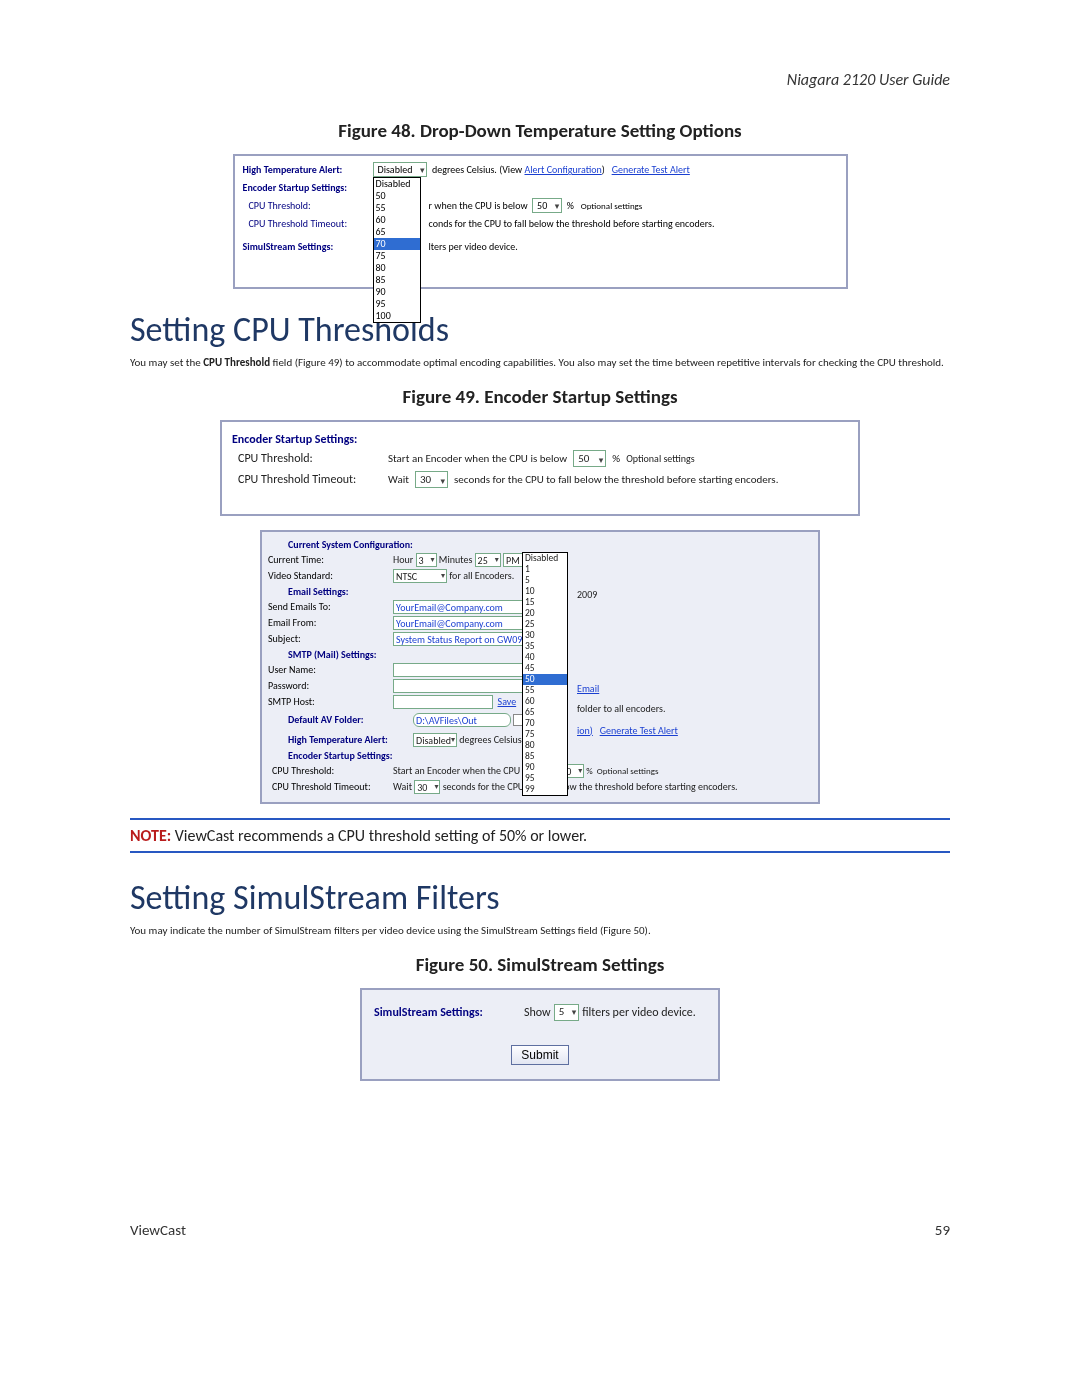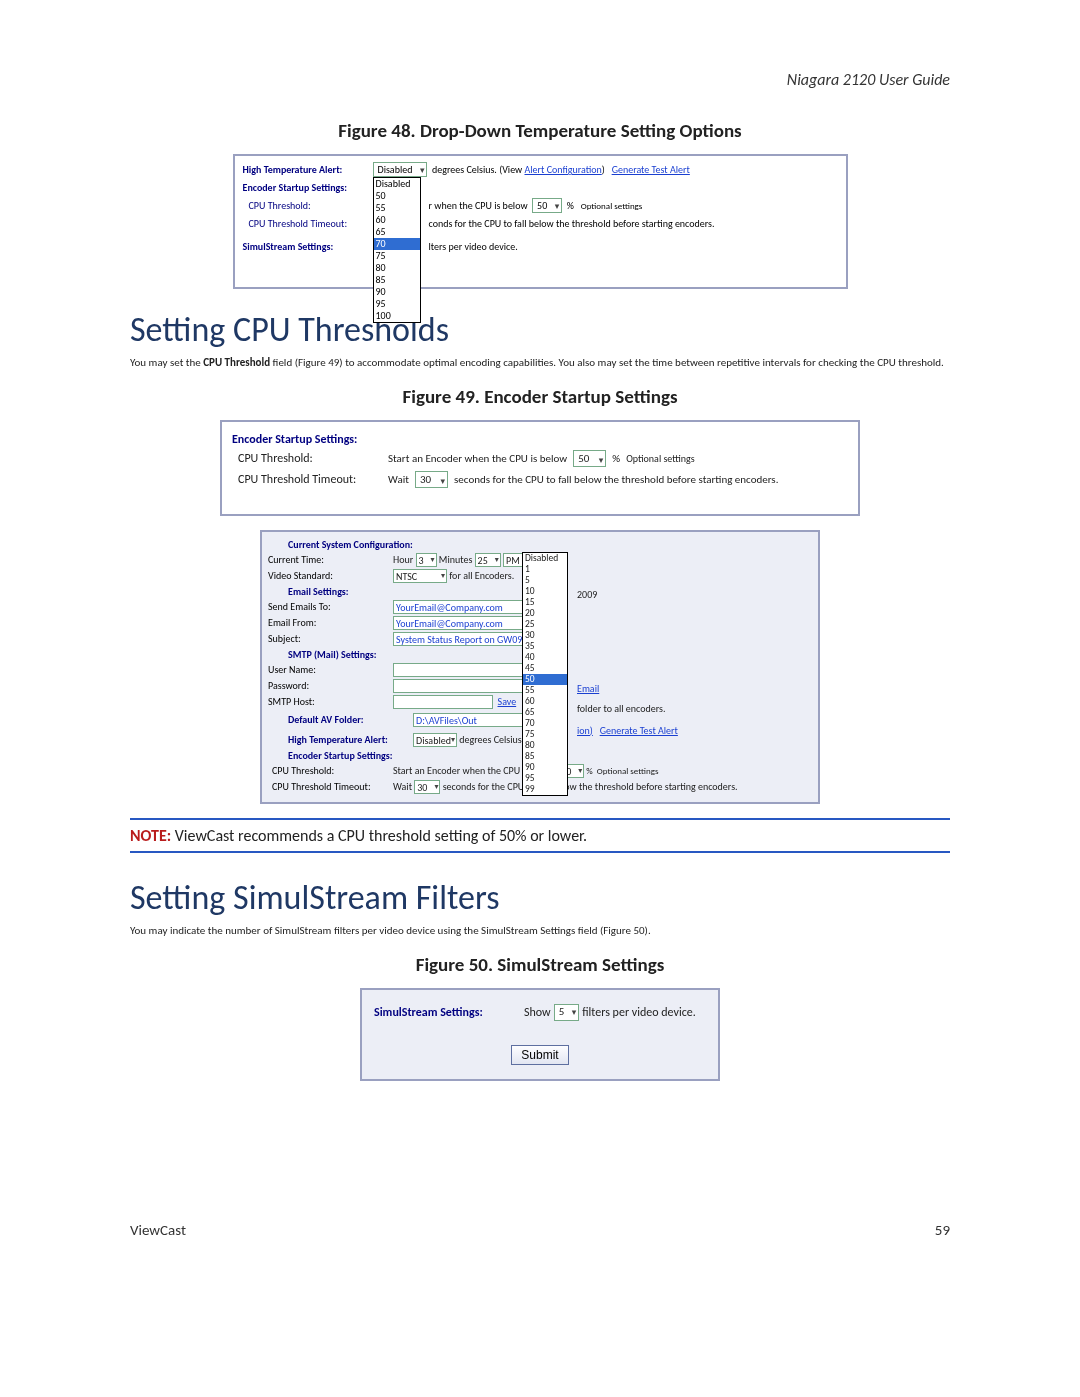--- a/index.html
+++ b/index.html
@@ -301,21 +301,21 @@
     </div>
     <div class="r">
       <span class="c1">SMTP Host:</span>
       <span class="in" style="width:100px; color:#000;"></span>
       &nbsp;&nbsp;<span class="lnk">Save</span>
       <span class="rightside lnk" style="top:150px;">Email</span>
     </div>
 
     <div class="r" style="margin-top:4px;">
       <span class="c1 hd">Default AV Folder:</span>
-      <span class="in" style="width:110px;">D:\AVFiles\Out</span>
+      <span class="in" style="width:98px;border-radius:6px;">D:\AVFiles\Out</span>
       &nbsp;<span style="display:inline-block;width:12px;height:12px;border:1px solid #888;background:#fff;"></span>
       <span class="rightside" style="top:170px;">folder to all encoders.</span>
     </div>
 
     <div class="r" style="margin-top:6px;">
       <span class="c1 hd">High Temperature Alert:</span>
       <span class="sel" style="width:44px;">Disabled</span>&nbsp;
       <span>degrees Celsius. (View</span>
       <span class="rightside" style="top:192px;">
         <span class="lnk">ion)</span>&nbsp;&nbsp;

